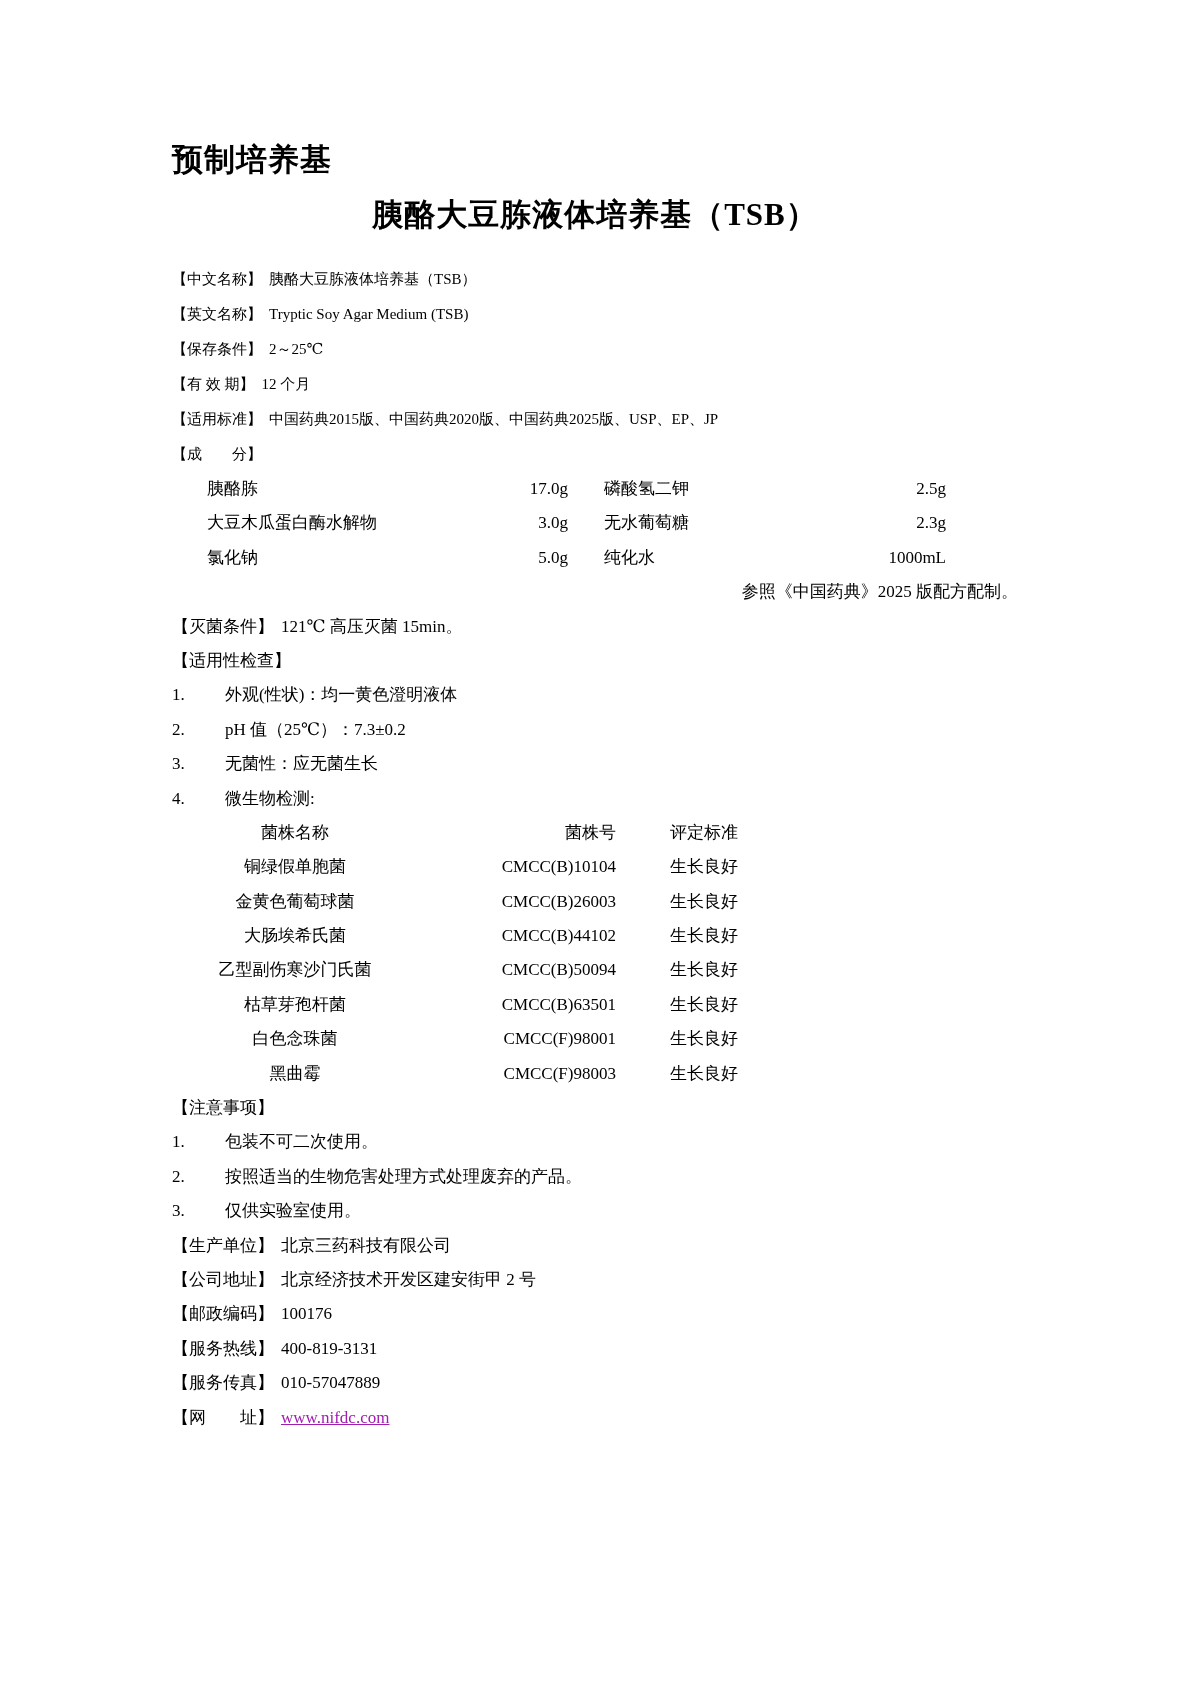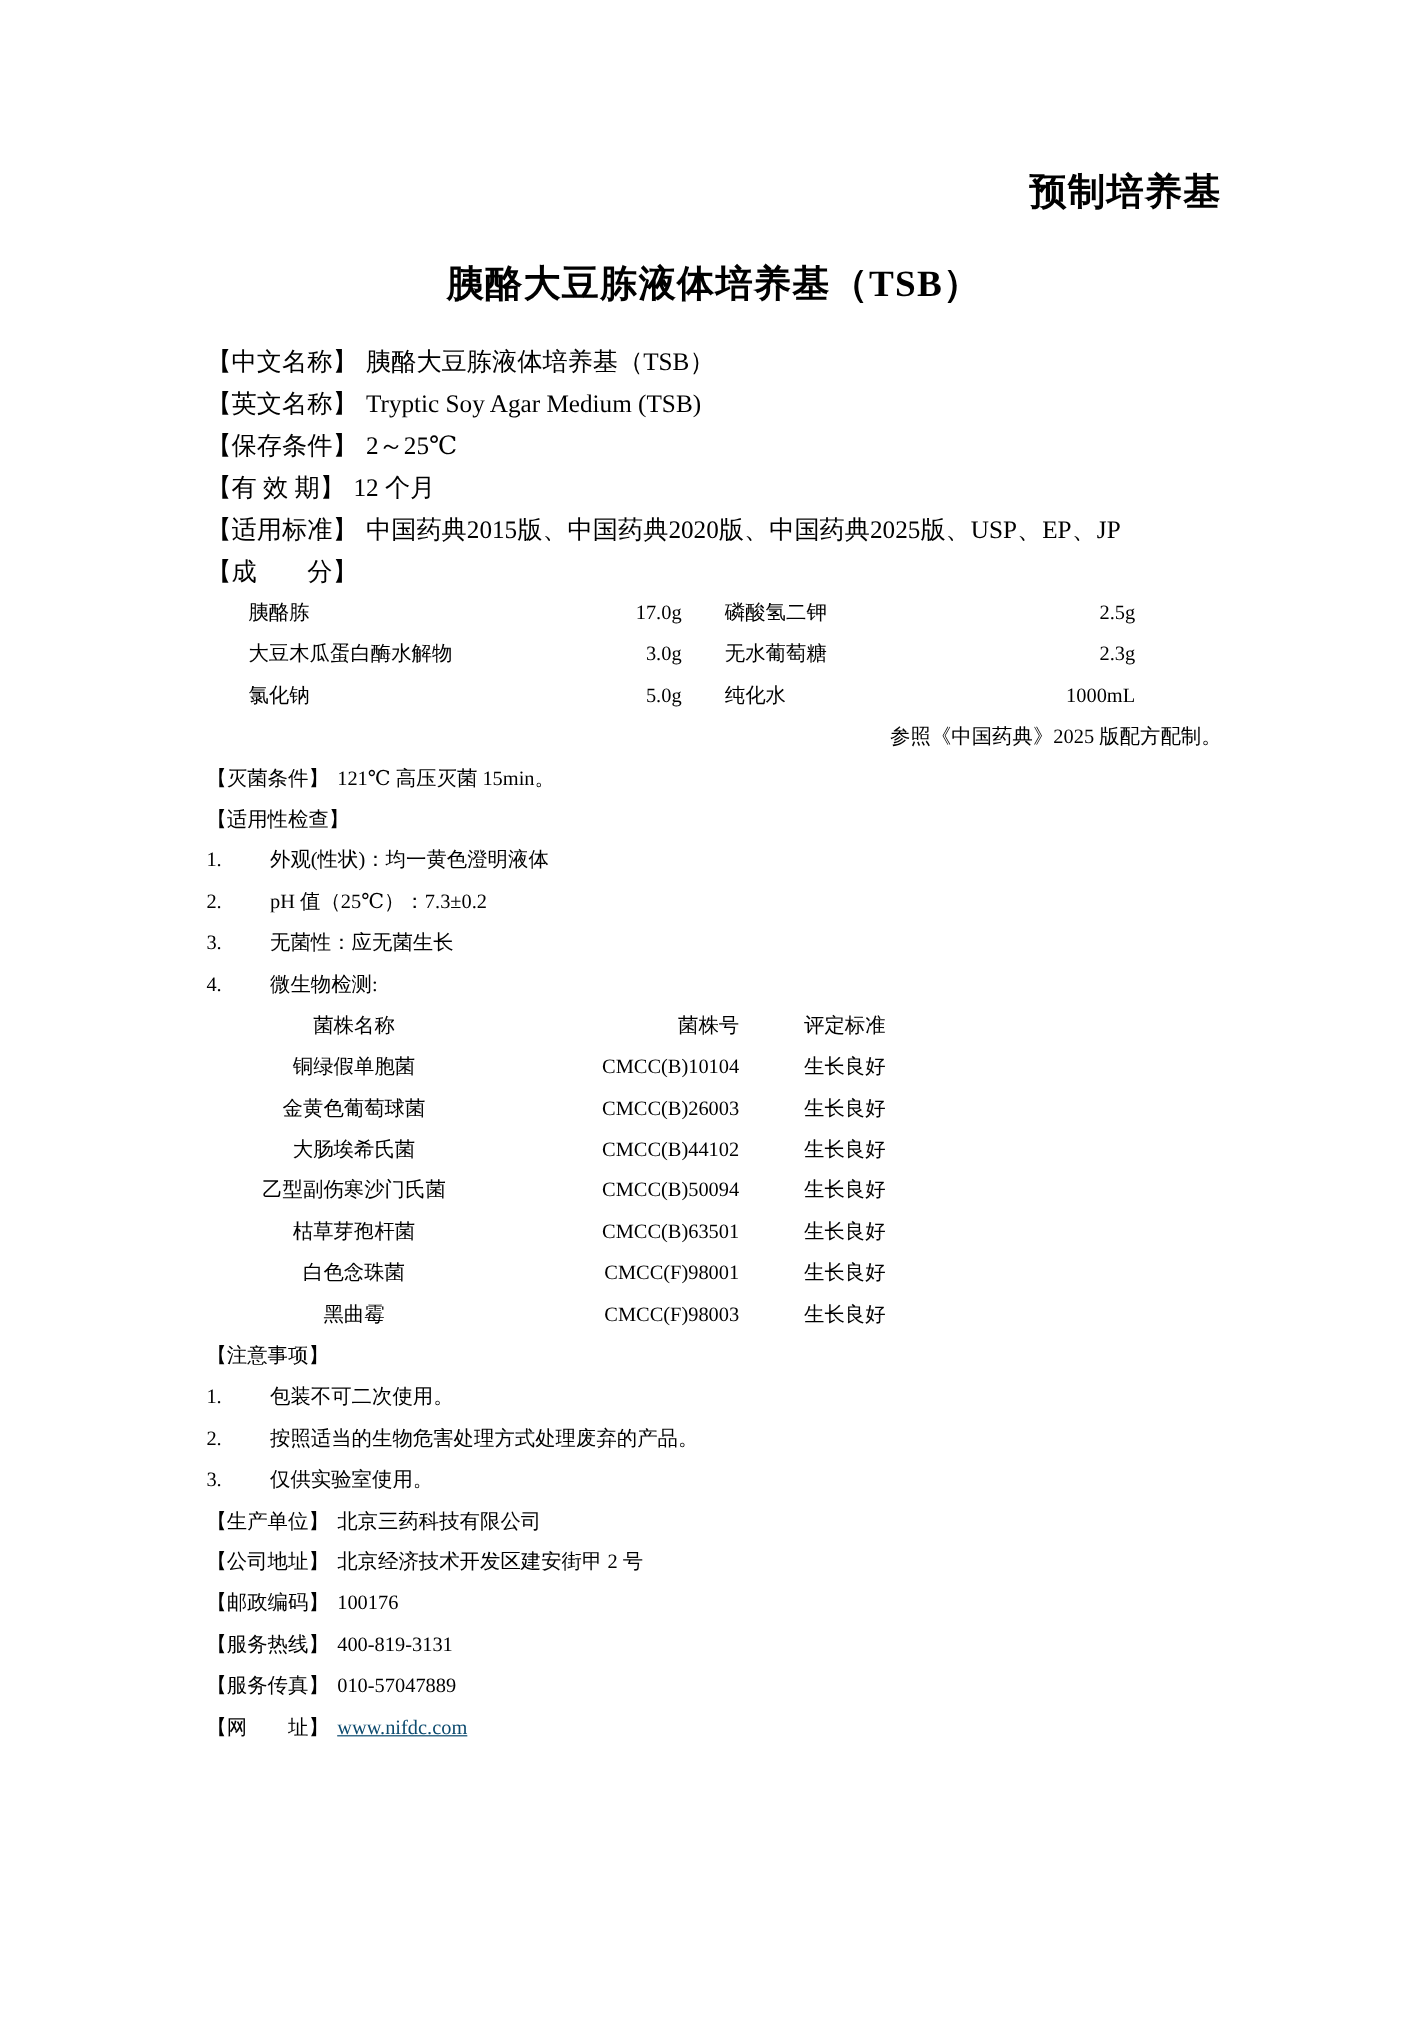--- a/index.html
+++ b/index.html
@@ -1,23 +1,23 @@
 <!DOCTYPE html>
 <html><head>
 <meta charset="utf-8">
 <style>
   html,body{margin:0;padding:0;background:#ffffff;}
   .page{
     width:1190px;height:1683px;background:#ffffff;position:relative;
     box-sizing:border-box;padding:142px 172px 0 172px;overflow:hidden;
     font-family:"Liberation Serif","DejaVu Serif",serif;color:#000000;
   }
-  .doc-title{font-size:31px;font-weight:bold;text-align:right;line-height:36px;margin-bottom:41px;letter-spacing:1px;}
+  .doc-title{font-size:31px;font-weight:bold;text-align:left;line-height:36px;margin-bottom:19px;letter-spacing:1px;}
   .doc-subtitle{font-size:31px;font-weight:bold;text-align:center;line-height:36px;margin-bottom:29px;letter-spacing:1px;}
-  .field-line{line-height:35px;height:35px;font-size:21px;white-space:nowrap;}
+  .field-line{line-height:35px;height:35px;font-size:15px;white-space:nowrap;}
   .line{line-height:34.4px;height:34.4px;font-size:17px;white-space:nowrap;}
   .val{margin-left:7px;}
   .bold{font-weight:normal;}
   .num{display:inline-block;width:53px;}
   .ing-row{display:flex;margin-left:35px;width:739px;}
   .ing-left{width:361px;display:flex;justify-content:space-between;}
   .ing-gap{width:36px;}
   .ing-right{width:342px;display:flex;justify-content:space-between;}
   .indent{padding-left:35px;text-align:right;}
   .tbl-row{display:flex;}
@@ -171,16 +171,16 @@
     <span>【邮政编码】</span><span class="val">100176</span>
   </div>
   <div class="line">
     <span>【服务热线】</span><span class="val">400-819-3131</span>
   </div>
   <div class="line">
     <span>【服务传真】</span><span class="val">010-57047889</span>
   </div>
 
   <div class="line">
-    <span>【网　　址】</span><a class="link val" style="color:#0c4a6e">www.nifdc.com</a>
+    <span>【网　　址】</span><a class="link val" style="color:#a21caf">www.nifdc.com</a>
   </div>
 
 </div>
 
 </body></html>

